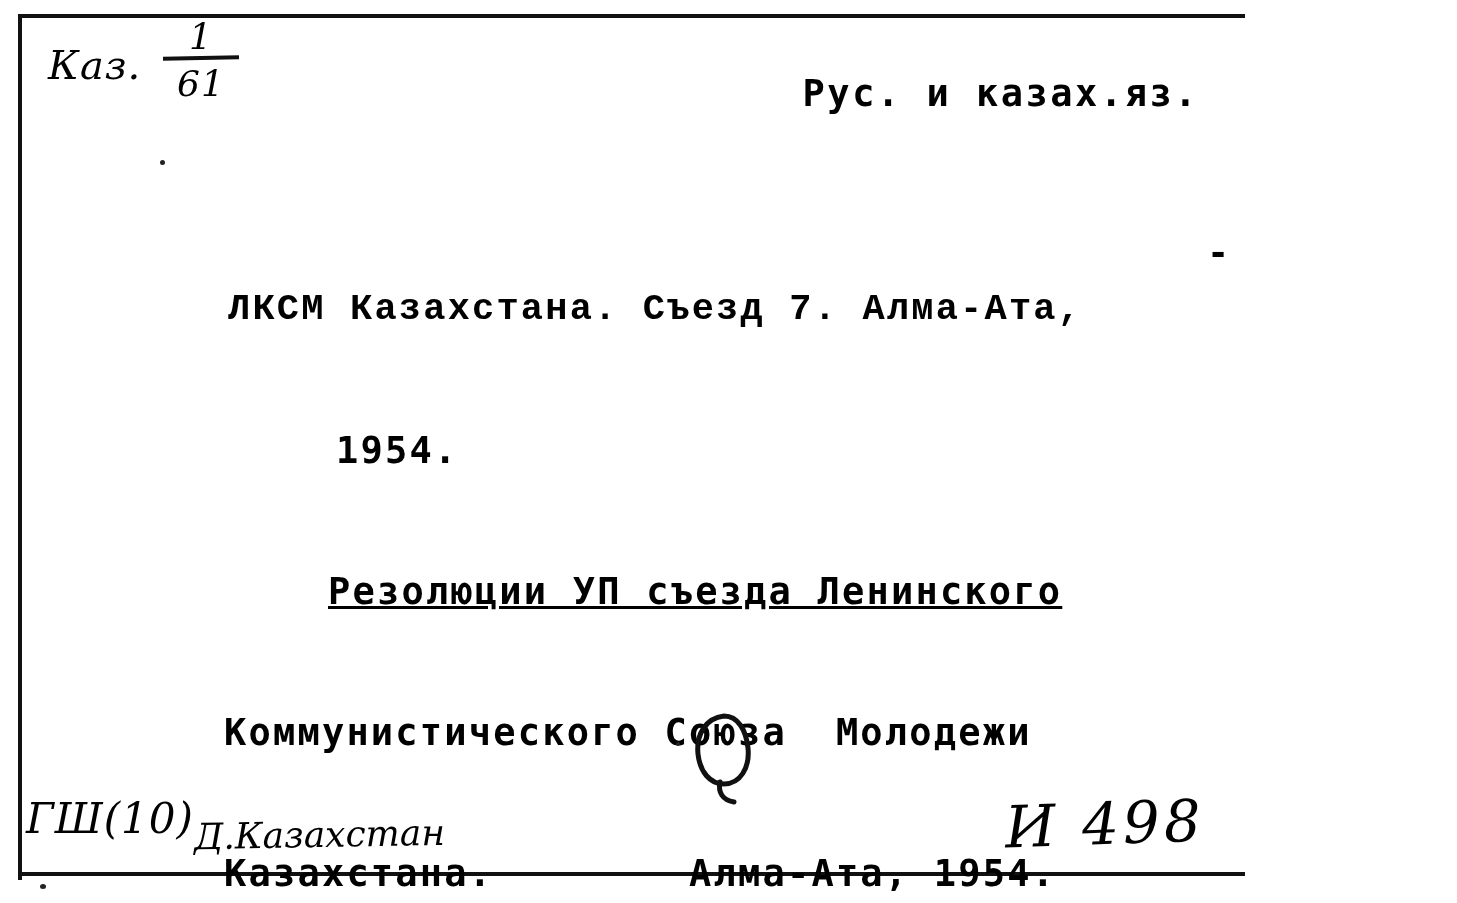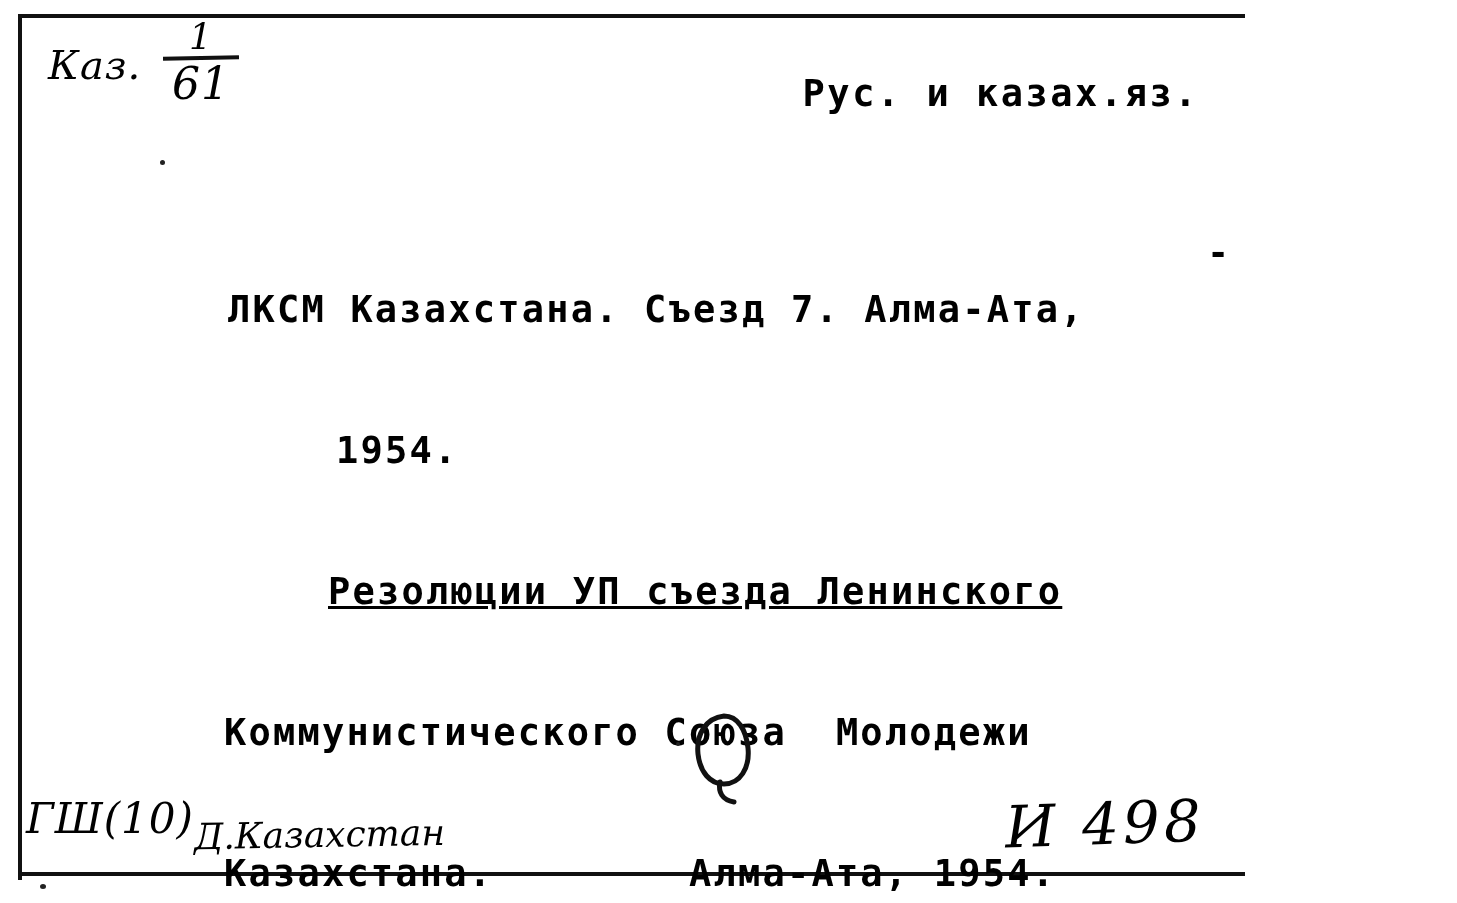--- a/index.html
+++ b/index.html
@@ -60,21 +60,21 @@
     width: 70px;
   }
   .frac .num { font-size: 36px; line-height: 30px; }
   .frac .bar {
     height: 4px;
     background: #111;
     width: 76px;
     margin: 4px 0 2px -3px;
     transform: rotate(-1.2deg);
   }
-  .frac .den { font-size: 44px; line-height: 44px; }
+  .frac .den { font-size: 36px; line-height: 44px; }
   
   .lang-note {
     position: absolute;
     right: 46px;
     top: 36px;
     font-size: 37px;
     letter-spacing: 2.5px;
     white-space: nowrap;
     font-weight: 600;
     margin-top: 36px;
@@ -84,21 +84,21 @@
     position: absolute;
     left: 228px;
     top: 192px;
     width: 1180px;
     font-size: 37px;
     line-height: 47px;
     letter-spacing: 2.2px;
     font-weight: 600;
     white-space: pre;
   }
-  .ind-1 { padding-left: 0px; }
+  .ind-1 { padding-left: 0px; font-family: Liberation Mono, monospace; }
   .ind-2 { padding-left: 108px; }
   .ind-3 { padding-left: 100px; text-decoration: underline; }
   .hang  { margin-left: -4px; }
   .dash-right {
     position: absolute;
     right: 16px;
     top: 232px;
     font-size: 36px;
     font-weight: 700;
   }

